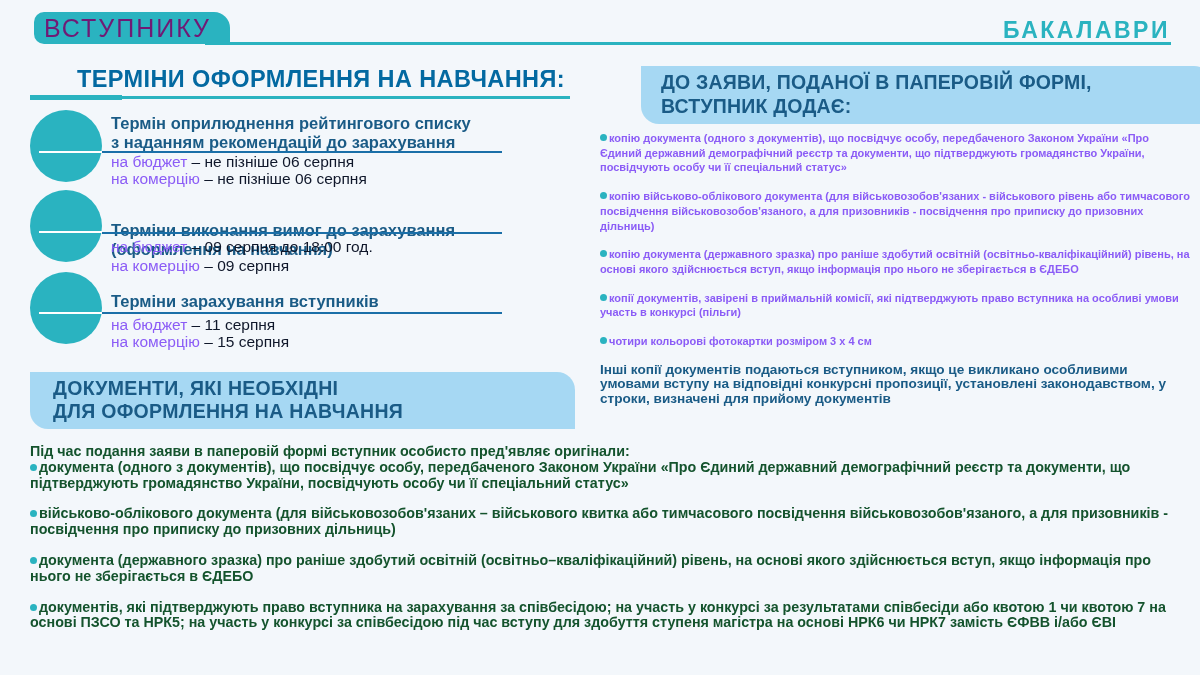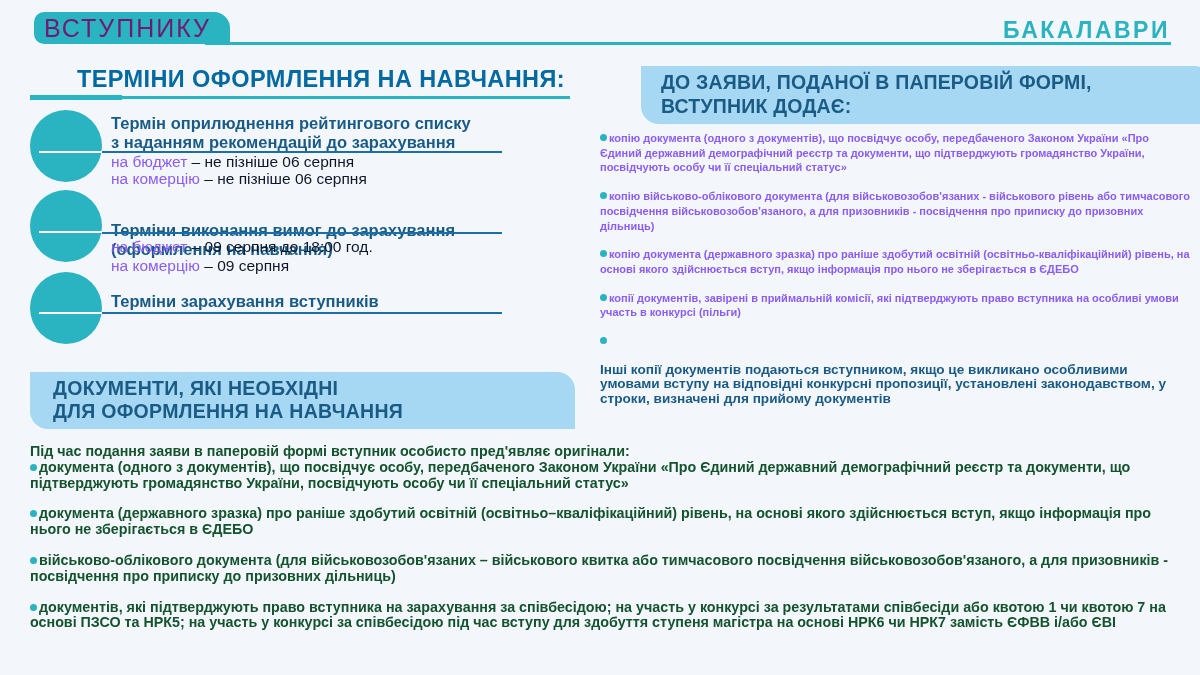--- a/index.html
+++ b/index.html
@@ -153,40 +153,44 @@
   </div>
 </div>
 
 <div class="timeline-item" style="top:272px;height:76px;">
   <div class="timeline-circle" style="top:0;"></div>
   <div class="timeline-circle-line" style="top:40px;"></div>
   <div class="timeline-heading" style="top:20px;">
     <div>Терміни зарахування вступників</div>
   </div>
   <div class="timeline-rule" style="top:40px;"></div>
+  <div class="timeline-lines" style="top:44px;">
+    <div><span class="lbl">на бюджет</span><span class="val"> – 11 серпня</span></div>
+    <div><span class="lbl">на комерцію</span><span class="val"> – 15 серпня</span></div>
+  </div>
 </div>
 
 <div class="pill-box pill-left">
   <div>ДОКУМЕНТИ, ЯКІ НЕОБХІДНІ</div>
   <div>ДЛЯ ОФОРМЛЕННЯ НА НАВЧАННЯ</div>
 </div>
 
 <div class="pill-box pill-right">
   <div>ДО ЗАЯВИ, ПОДАНОЇ В ПАПЕРОВІЙ ФОРМІ,</div>
   <div>ВСТУПНИК ДОДАЄ:</div>
 </div>
 
 <div class="right-list">
   <div class="bullet-item"><span class="bullet-dot"></span><span>копію документа (одного з документів), що посвідчує особу, передбаченого Законом України «Про Єдиний державний демографічний реєстр та документи, що підтверджують громадянство України, посвідчують особу чи її спеціальний статус»</span></div>
   <div class="bullet-item"><span class="bullet-dot"></span><span>копію військово-облікового документа (для військовозобов'язаних - військового рівень або тимчасового посвідчення військовозобов'язаного, а для призовників - посвідчення про приписку до призовних дільниць)</span></div>
   <div class="bullet-item"><span class="bullet-dot"></span><span>копію документа (державного зразка) про раніше здобутий освітній (освітньо-кваліфікаційний) рівень, на основі якого здійснюється вступ, якщо інформація про нього не зберігається в ЄДЕБО</span></div>
   <div class="bullet-item"><span class="bullet-dot"></span><span>копії документів, завірені в приймальній комісії, які підтверджують право вступника на особливі умови участь в конкурсі (пільги)</span></div>
-  <div class="bullet-item"><span class="bullet-dot"></span></div>
+  <div class="bullet-item"><span class="bullet-dot"></span><span>чотири кольорові фотокартки розміром 3 х 4 см</span></div>
   <div class="right-note">Інші копії документів подаються вступником, якщо це викликано особливими умовами вступу на відповідні конкурсні пропозиції, установлені законодавством, у строки, визначені для прийому документів</div>
 </div>
 
 <div class="bottom-block">
   <div class="bottom-intro">Під час подання заяви в паперовій формі вступник особисто пред'являє оригінали:</div>
   <div class="bottom-item"><span class="bullet-dot"></span><span>документа (одного з документів), що посвідчує особу, передбаченого Законом України «Про Єдиний державний демографічний реєстр та документи, що підтверджують громадянство України, посвідчують особу чи її спеціальний статус»</span></div>
+  <div class="bottom-item"><span class="bullet-dot"></span><span>військово-облікового документа (для військовозобов'язаних – військового квитка або тимчасового посвідчення військовозобов'язаного, а для призовників - посвідчення про приписку до призовних дільниць)</span></div>
   <div class="bottom-item"><span class="bullet-dot"></span><span>документа (державного зразка) про раніше здобутий освітній (освітньо–кваліфікаційний) рівень, на основі якого здійснюється вступ, якщо інформація про нього не зберігається в ЄДЕБО</span></div>
-  <div class="bottom-item"><span class="bullet-dot"></span><span>військово-облікового документа (для військовозобов'язаних – військового квитка або тимчасового посвідчення військовозобов'язаного, а для призовників - посвідчення про приписку до призовних дільниць)</span></div>
   <div class="bottom-item"><span class="bullet-dot"></span><span>документів, які підтверджують право вступника на зарахування за співбесідою; на участь у конкурсі за результатами співбесіди або квотою 1 чи квотою 7 на основі ПЗСО та НРК5; на участь у конкурсі за співбесідою під час вступу для здобуття ступеня магістра на основі НРК6 чи НРК7 замість ЄФВВ і/або ЄВІ</span></div>
 </div>
 
 </body></html>

